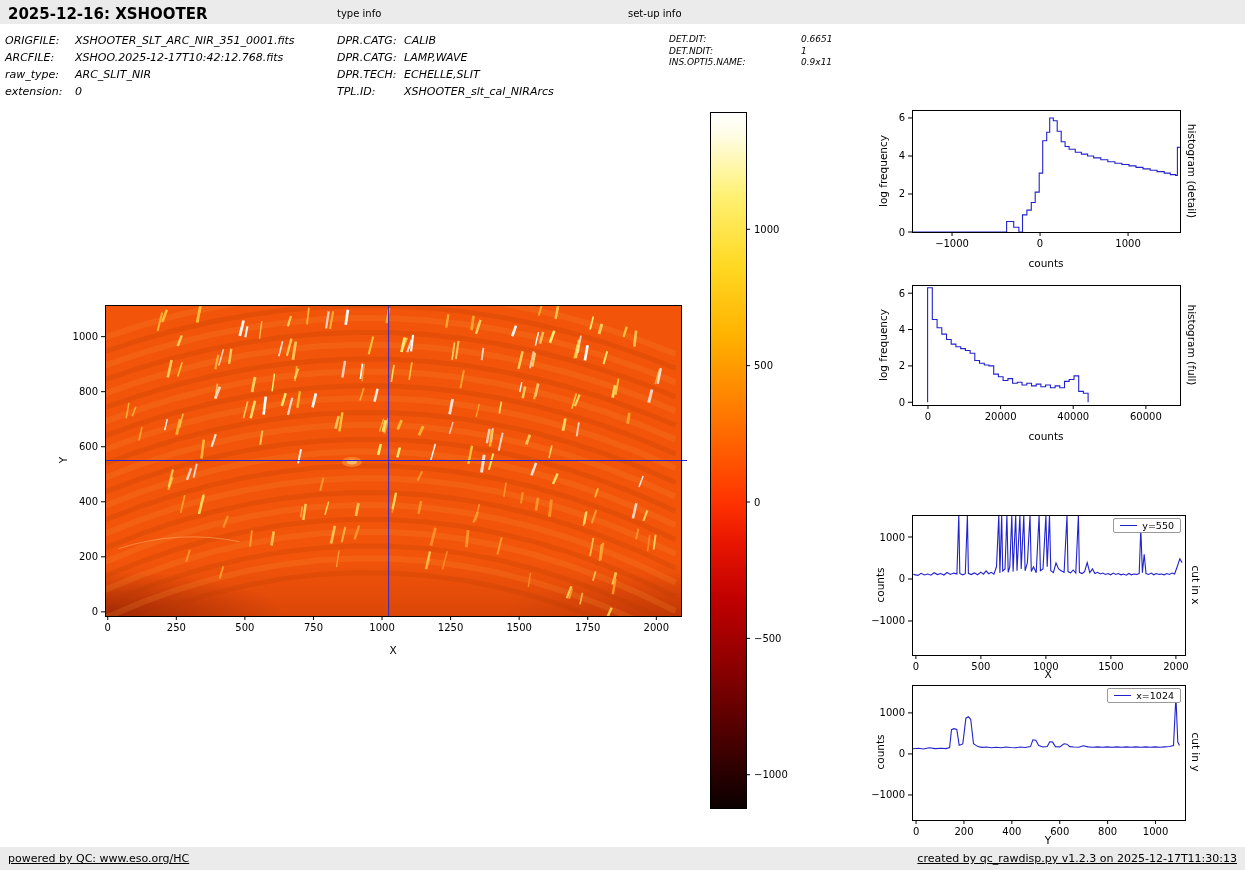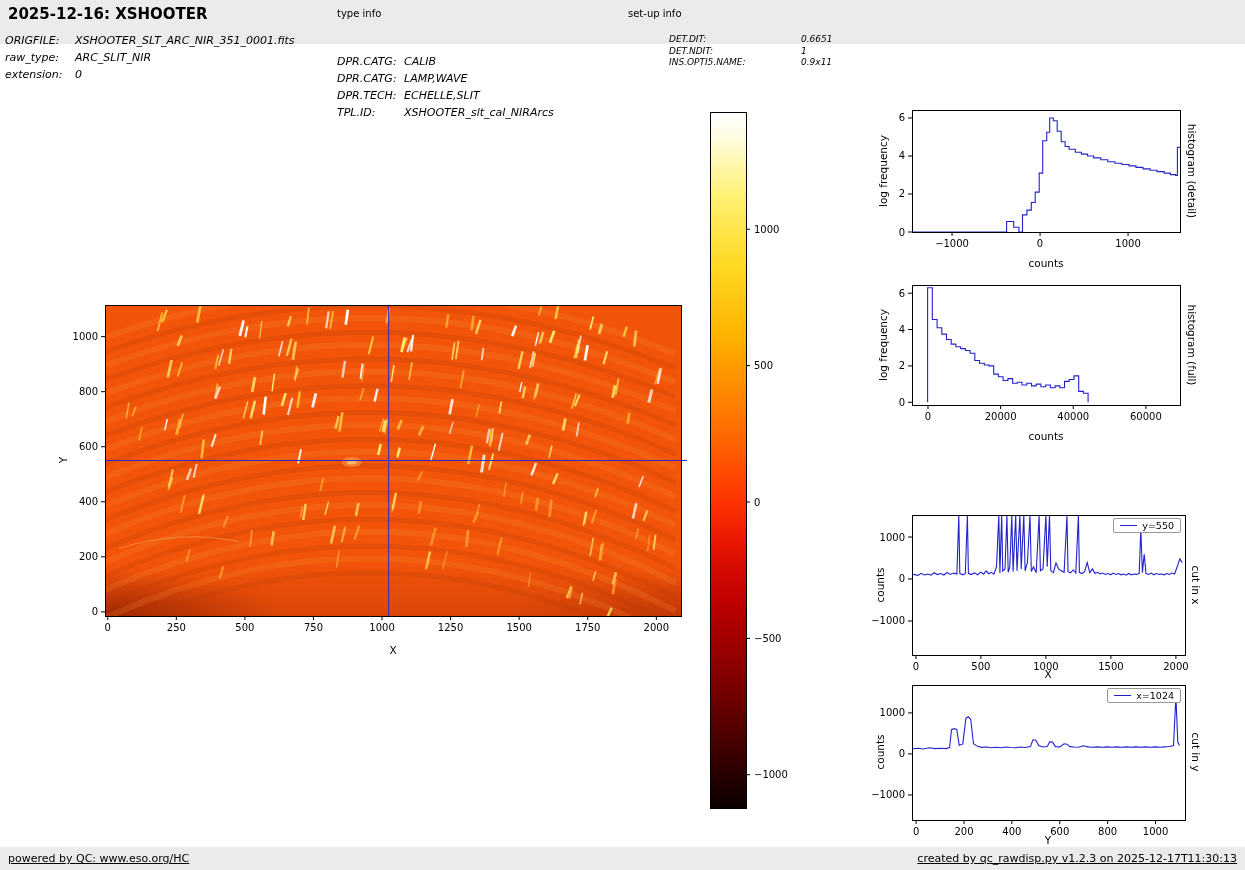--- a/index.html
+++ b/index.html
@@ -1,28 +1,28 @@
 <!DOCTYPE html>
 <html><head>
 <meta charset="utf-8">
 <style>
   html,body{margin:0;padding:0;background:#fff;}
   #page{position:relative;width:1245px;height:870px;overflow:hidden;background:#fff;
         font-family:"DejaVu Sans",sans-serif;color:#000;}
   .bar{position:absolute;left:0;width:1245px;background:#ebebeb;}
-  #topbar{top:0;height:44px;}
+  #topbar{top:0;height:24px;}
   #page-title{position:absolute;left:8px;top:0;line-height:28px;font-size:15px;font-weight:bold;}
   .bar-heading{position:absolute;top:0;line-height:28px;font-size:10px;}
   #botbar{top:847px;height:23px;display:flex;justify-content:space-between;align-items:center;
           padding:0 8px;box-sizing:border-box;font-size:11px;text-decoration:underline;}
   .info-col{position:absolute;font-size:11px;}
   .irow{height:17px;line-height:17px;white-space:nowrap;font-style:italic;}
   .ilab{display:inline-block;}
   #col-file{left:5px;top:32px;}  #col-file .ilab{width:70px;}
-  #col-type{left:337px;top:32px;} #col-type .ilab{width:67px;margin-top:21px;}
+  #col-type{left:337px;top:32px;} #col-type .ilab{width:67px;}
   #col-setup{left:628px;top:34px;font-size:9px;} #col-setup .irow{height:11.5px;line-height:11.5px;padding-left:41px;}
   #col-setup .ilab{width:132px;}
   #detector{position:absolute;left:105px;top:305px;width:576px;height:311px;overflow:hidden;
     background:
       radial-gradient(130% 60% at 0% 100%, rgba(100,8,0,0.50) 0%, rgba(100,8,0,0) 24%),
       radial-gradient(120% 55% at 100% 100%, rgba(140,25,0,0.35) 0%, rgba(140,25,0,0) 26%),
       linear-gradient(to bottom, rgba(0,0,0,0) 82%, rgba(140,25,0,0.22) 100%),
       #f2540a;}
   #colorbar{position:absolute;left:710px;top:112px;width:36px;height:696px;
     background:linear-gradient(to bottom,
@@ -44,20 +44,21 @@
 <div id="page">
 
   <div id="topbar" class="bar">
     <span id="page-title">2025-12-16: XSHOOTER</span>
     <span class="bar-heading" style="left:337px">type info</span>
     <span class="bar-heading" style="left:628px">set-up info</span>
   </div>
 
   <div class="info-col" id="col-file">
     <div class="irow"><span class="ilab">ORIGFILE:</span><span class="ival">XSHOOTER_SLT_ARC_NIR_351_0001.fits</span></div>
+    <div class="irow"><span class="ilab">ARCFILE:</span><span class="ival">XSHOO.2025-12-17T10:42:12.768.fits</span></div>
     <div class="irow"><span class="ilab">raw_type:</span><span class="ival">ARC_SLIT_NIR</span></div>
     <div class="irow"><span class="ilab">extension:</span><span class="ival">0</span></div>
   </div>
 
   <div class="info-col" id="col-type">
     <div class="irow"><span class="ilab">DPR.CATG:</span><span class="ival">CALIB</span></div>
     <div class="irow"><span class="ilab">DPR.CATG:</span><span class="ival">LAMP,WAVE</span></div>
     <div class="irow"><span class="ilab">DPR.TECH:</span><span class="ival">ECHELLE,SLIT</span></div>
     <div class="irow"><span class="ilab">TPL.ID:</span><span class="ival">XSHOOTER_slt_cal_NIRArcs</span></div>
   </div>

